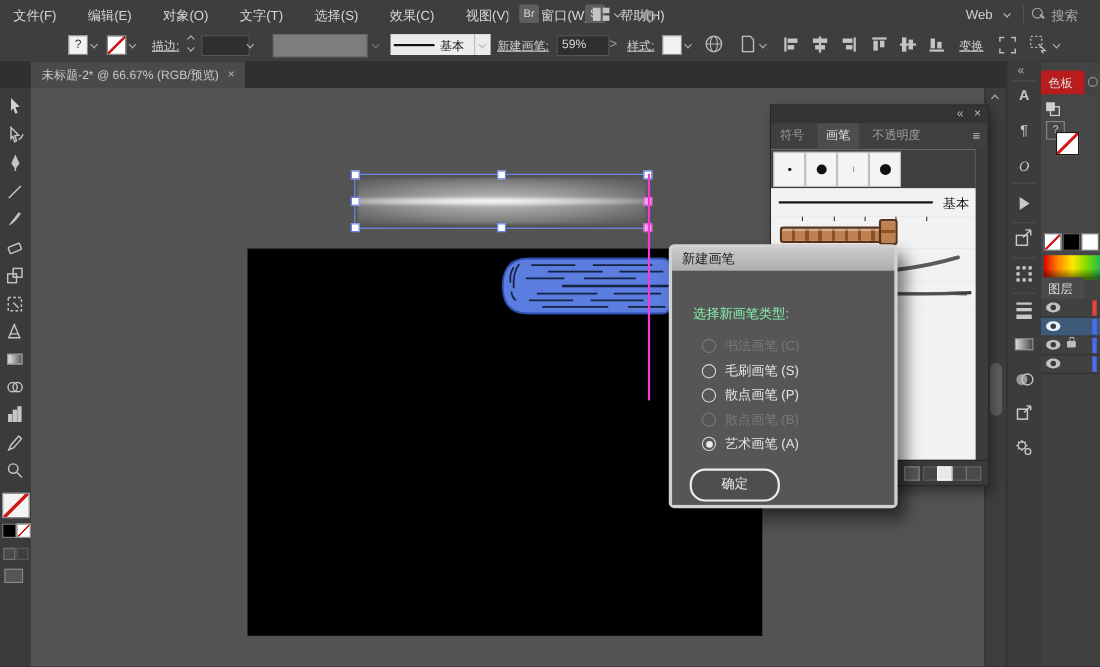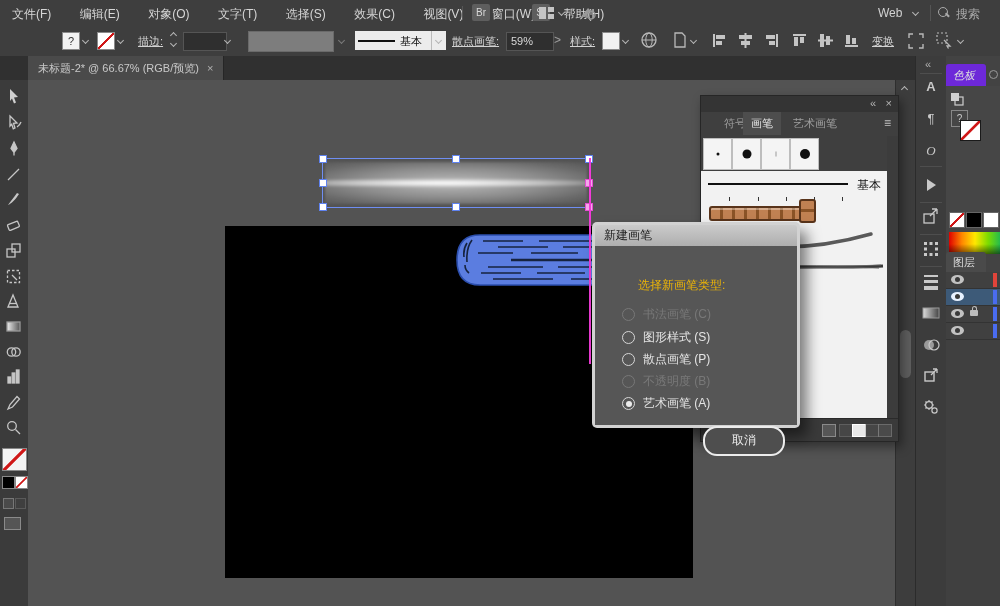--- a/index.html
+++ b/index.html
@@ -59,21 +59,21 @@
   .tick{position:absolute;top:0;width:1px;height:4px;background:#333;}
   .ropeseg{position:absolute;background:
       repeating-linear-gradient(90deg,#c08152 0 9px,#8a5326 9px 12px);
     border:2px solid #59341a;border-radius:3px;box-shadow:inset 0 2px 0 rgba(255,255,255,.35);}
   .ropesegV{position:absolute;background:
       repeating-linear-gradient(0deg,#c08152 0 9px,#8a5326 9px 12px);
     border:2px solid #59341a;border-radius:3px;}
   #bfooter{position:absolute;left:0;bottom:0;width:100%;height:22px;background:#3a3a3a;border-top:1px solid #2a2a2a;}
   .fico{position:absolute;top:5px;width:12px;height:11px;border:1px solid #8a8a8a;background:#565656;}
   
-  #dialog{left:592px;top:222px;width:208px;height:206px;background:#d2d2d2;border-radius:5px;
+  #dialog{left:608px;top:222px;width:208px;height:240px;background:#d2d2d2;border-radius:5px;
     box-shadow:7px 9px 14px rgba(0,0,0,.5);z-index:10;padding:3px;box-sizing:border-box;}
   #dlg-title{height:21px;line-height:21px;background:linear-gradient(#cbcbcb,#aeaeae);
     color:#1c1c1c;font-size:12px;padding-left:9px;border-radius:3px 3px 0 0;}
   #dlg-body{position:absolute;left:3px;top:24px;right:3px;bottom:3px;background:#565656;}
   .radio{position:absolute;left:27px;width:11px;height:11px;border:1px solid #d6d6d6;border-radius:50%;}
   .radio.dis{border-color:#787878;}
   .radio.on::after{content:"";position:absolute;left:2.5px;top:2.5px;width:6px;height:6px;border-radius:50%;background:#ececec;}
   .ropt{position:absolute;left:48px;font-size:12px;color:#e4e4e4;white-space:nowrap;}
   .ropt.dis{color:#787878;}
   .dbtn{position:absolute;width:78px;height:26px;border:2px solid #ececec;border-radius:14px;
@@ -145,21 +145,21 @@
     <div class="chev" style="left:224px;top:11px;"></div>
     <div class="abs" style="left:248px;top:5px;width:84px;height:19px;background:#7d7d7d;border:1px solid #6a6a6a;"></div>
     <div class="chev" style="left:338px;top:11px;opacity:.5;"></div>
     <div class="abs" style="left:355px;top:5px;width:76px;height:19px;background:#ececec;">
       <div style="position:absolute;left:3px;top:9px;width:37px;height:2px;background:#111;"></div>
       <span style="position:absolute;left:45px;top:3px;font-size:11px;color:#111;">基本</span>
     </div>
     <div class="abs" style="left:431px;top:5px;width:14px;height:19px;background:#ececec;border-left:1px solid #bbb;">
       <div class="chev" style="left:3px;top:6px;"></div>
     </div>
-    <span class="abs txt link" style="left:452px;top:8px;font-size:11px;">散点画笔:</span>
+    <span class="abs txt link" style="left:452px;top:8px;font-size:11px;">新建画笔:</span>
     <div class="field" style="left:506px;top:6px;width:38px;height:17px;">59%</div>
     <span class="abs txt" style="left:554px;top:7px;color:#9f9f9f;">&gt;</span>
     <span class="abs txt link" style="left:570px;top:8px;font-size:11px;">样式:</span>
     <div class="swatchbox" style="left:602px;top:6px;width:16px;height:16px;"></div>
     <div class="chev" style="left:622px;top:11px;"></div>
     <svg class="abs" style="left:640px;top:5px;" width="18" height="18">
       <circle cx="9" cy="9" r="7" fill="none" stroke="#b9b9b9" stroke-width="1.3"></circle>
       <ellipse cx="9" cy="9" rx="3.2" ry="7" fill="none" stroke="#b9b9b9" stroke-width="1"></ellipse>
       <line x1="2" y1="9" x2="16" y2="9" stroke="#b9b9b9" stroke-width="1"></line>
     </svg>
@@ -323,23 +323,23 @@
   <div id="vscroll" class="abs">
     <div class="chev up" style="left:5px;top:4px;"></div>
     <div id="vthumb"></div>
   </div>
 
   <div id="bpanel" class="abs">
     <div class="hdr">
       <span style="position:absolute;right:22px;top:1px;color:#b5b5b5;font-size:11px;">«</span>
       <span style="position:absolute;right:6px;top:1px;color:#b5b5b5;font-size:11px;">×</span>
     </div>
-    <div class="ptab" style="left:15px;">符号</div>
+    <div class="ptab" style="left:0;">符号</div>
     <div class="ptab active" style="left:42px;">画笔</div>
-    <div class="ptab" style="left:84px;">艺术画笔</div>
+    <div class="ptab" style="left:84px;">不透明度</div>
     <span style="position:absolute;right:7px;top:20px;color:#c2c2c2;font-size:12px;">≡</span>
 
     <div id="bcontent">
 
       <div class="brow" style="top:0;height:35px;background:#3f3f3f;border-bottom:1px solid #2e2e2e;">
         <div class="bcell" style="left:2px;">
             <span class="dot" style="width:3px;height:3px;"></span>
           </div>
         <div class="bcell" style="left:31px;">
             <span class="dot" style="width:9px;height:9px;"></span>
@@ -389,38 +389,38 @@
       <div class="fico" style="left:138px;opacity:.45;"></div>
       <div class="fico" style="left:151px;background:#e8e8e8;border-color:#fff;"></div>
       <div class="fico" style="left:164px;opacity:.45;"></div>
       <div class="fico" style="left:177px;opacity:.6;"></div>
     </div>
   </div>
 
   <div id="dialog" class="abs">
     <div id="dlg-title">新建画笔</div>
     <div id="dlg-body">
-      <span style="position:absolute;left:19px;top:31px;color:#eab308;font-size:12px;margin-left:24px;">选择新画笔类型:</span>
+      <span style="position:absolute;left:19px;top:31px;color:#86efac;font-size:12px;">选择新画笔类型:</span>
 
       <span class="radio dis" style="top:62px;"></span>
       <span class="ropt dis" style="top:60px;text-align:center;">书法画笔 (C)</span>
 
       <span class="radio" style="top:85px;"></span>
-      <span class="ropt" style="top:83px;">图形样式 (S)</span>
+      <span class="ropt" style="top:83px;">毛刷画笔 (S)</span>
 
       <span class="radio" style="top:107px;"></span>
       <span class="ropt" style="top:105px;">散点画笔 (P)</span>
 
       <span class="radio dis" style="top:129px;"></span>
-      <span class="ropt dis" style="top:127px;">不透明度 (B)</span>
+      <span class="ropt dis" style="top:127px;">散点画笔 (B)</span>
 
       <span class="radio on" style="top:151px;"></span>
       <span class="ropt" style="top:149px;">艺术画笔 (A)</span>
 
-      <div class="dbtn" style="left:108px;top:180px;">取消</div>
+      <div class="dbtn" style="left:16px;top:180px;">确定</div>
     </div>
   </div>
 
   <div id="dock" class="abs">
     <div id="dstrip">
       <span style="position:absolute;left:9px;top:2px;color:#b0b0b0;font-size:11px;">«</span>
       <div class="ddiv" style="top:17px;"></div>
       <div class="dico" style="top:22px;font-weight:bold;">A</div>
       <div class="dico" style="top:54px;">¶</div>
       <div class="dico" style="top:86px;font-style:italic;font-family:'Liberation Serif','DejaVu Serif',serif;">O</div>
@@ -490,21 +490,21 @@
             <g stroke="#c9c9c9" stroke-width="1.2" fill="none">
               <circle cx="7" cy="7" r="3.4"></circle>
               <path d="M7 2 V4 M7 10 V12 M2 7 H4 M10 7 H12 M3.5 3.5 L5 5 M9 9 L10.5 10.5 M10.5 3.5 L9 5 M5 9 L3.5 10.5"></path>
               <circle cx="12.5" cy="12.5" r="2.6"></circle>
             </g>
           </svg>
       </div>
     </div>
 
     <div id="dpanel">
-      <div style="position:absolute;left:0;top:8px;width:40px;height:22px;background:#6d28d9;border-radius:3px 3px 0 0;font-style:italic;">
+      <div style="position:absolute;left:0;top:8px;width:40px;height:22px;background:#b91c1c;border-radius:3px 3px 0 0;">
         <span style="position:absolute;left:7px;top:4px;font-size:11px;color:#ddd;">色板</span>
       </div>
       <div style="position:absolute;left:43px;top:14px;width:7px;height:7px;border:1px solid #999;border-radius:50%;"></div>
       <div style="position:absolute;left:0;top:30px;width:55px;height:160px;background:#464646;">
         <svg style="position:absolute;left:4px;top:6px;" width="16" height="14">
           <rect x="1" y="1" width="8" height="8" fill="#cfcfcf"></rect>
             <rect x="5" y="5" width="8" height="8" fill="none" stroke="#cfcfcf" stroke-width="1.2"></rect>
         </svg>
         <div style="position:absolute;left:5px;top:24px;width:15px;height:15px;border:1px solid #888;color:#c9c9c9;font-size:10px;text-align:center;line-height:15px;">?</div>
         <div class="redslash" style="position:absolute;left:14px;top:34px;width:19px;height:19px;border:1px solid #1a1a1a;background-color:#fff;"></div>

